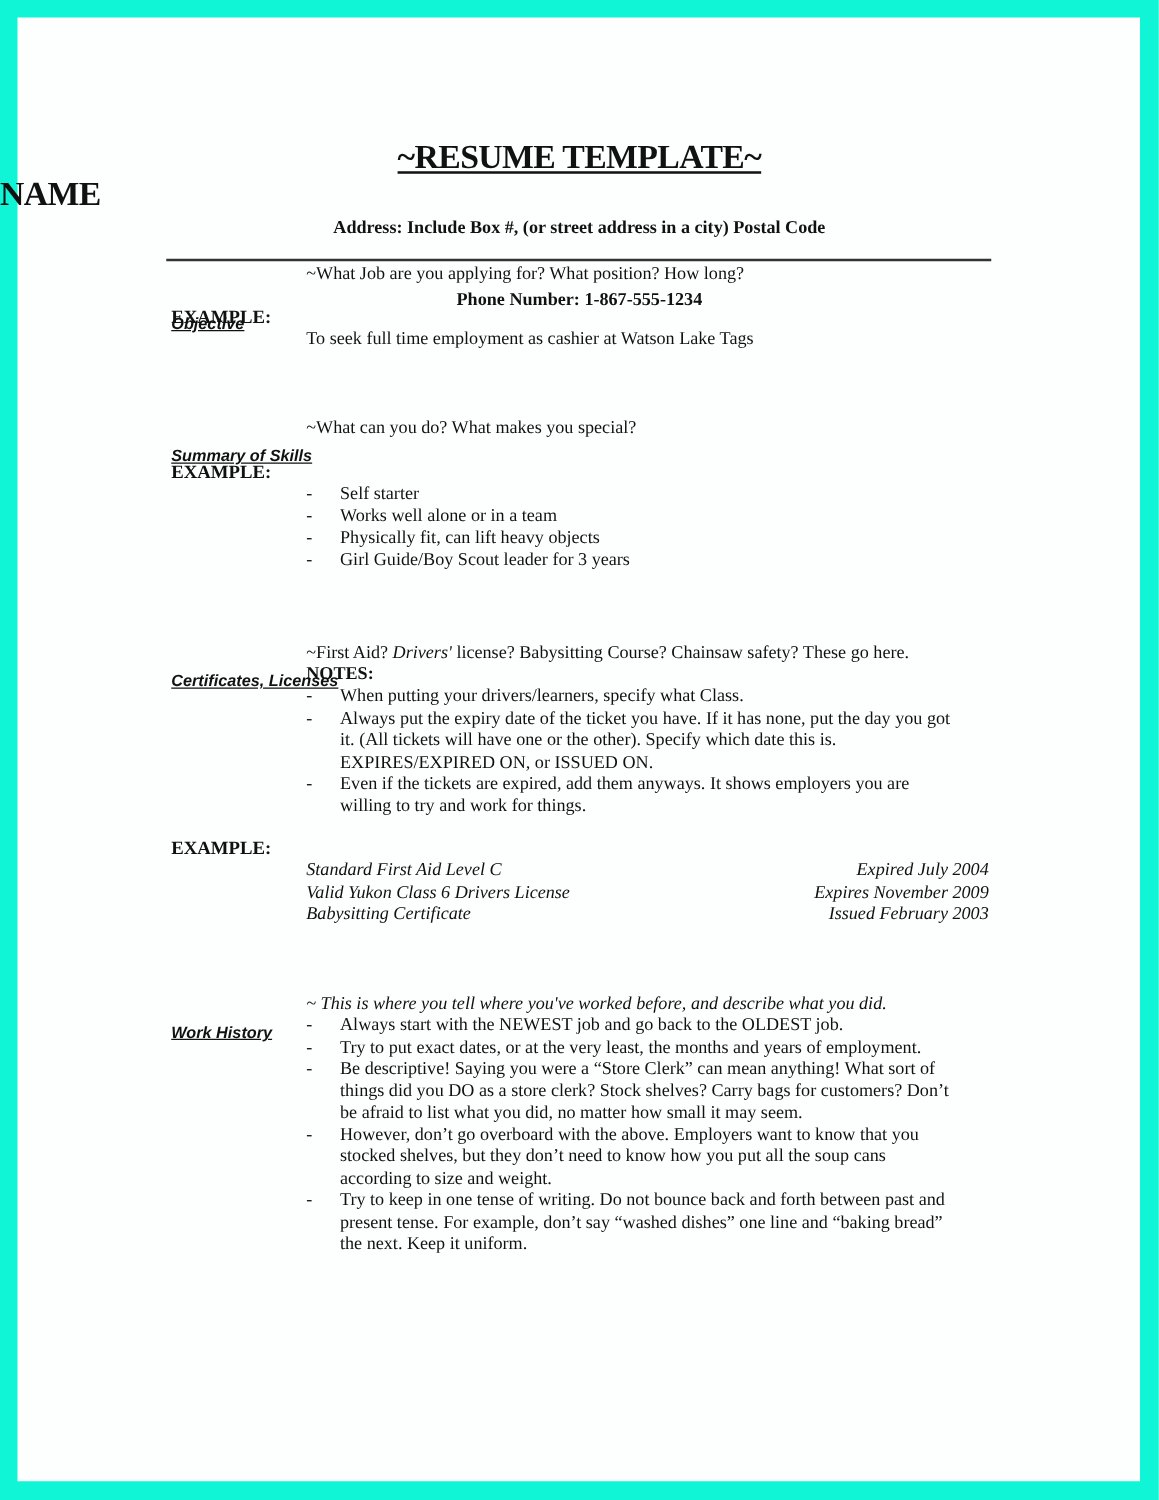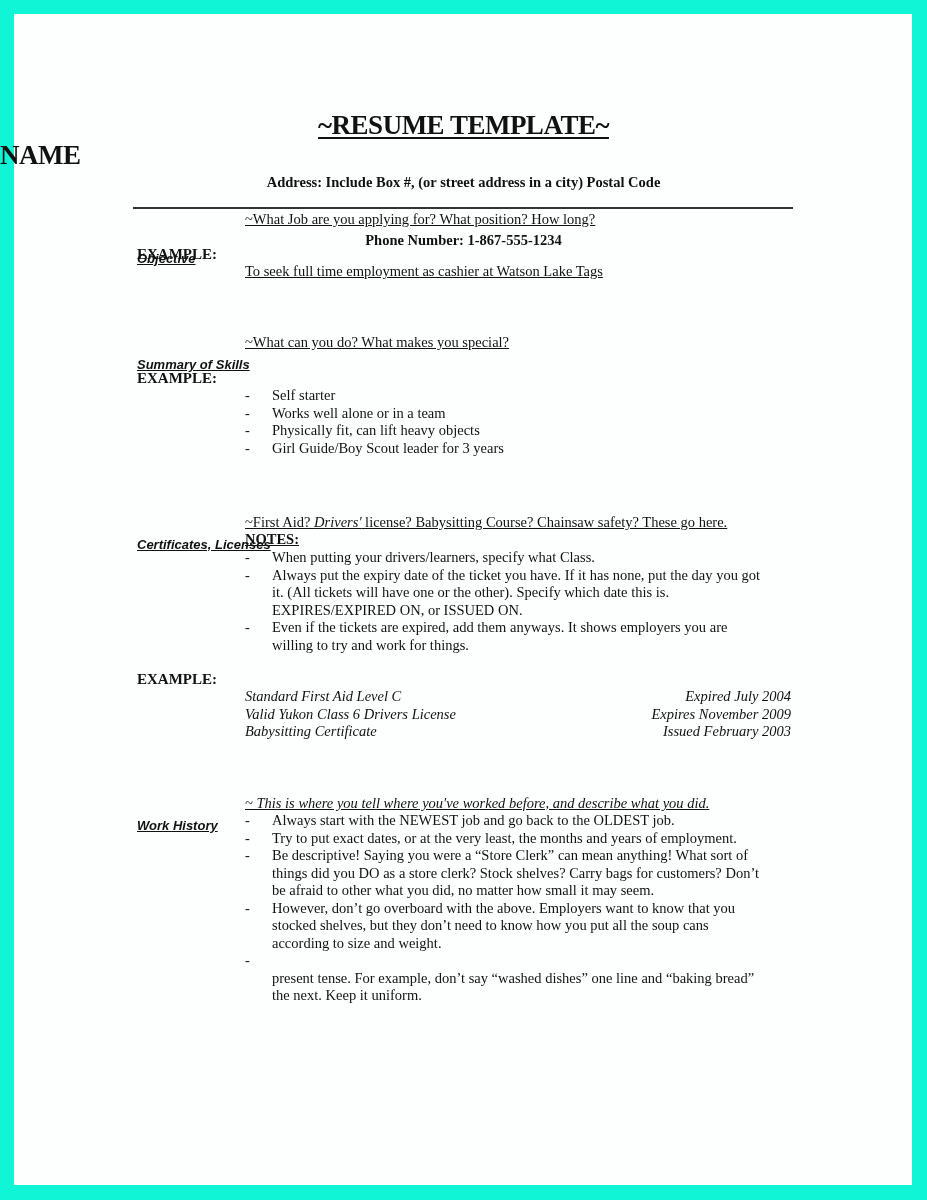--- a/index.html
+++ b/index.html
@@ -42,21 +42,21 @@
       position: absolute; left: 137px;
       font-family: "Liberation Sans", sans-serif;
       font-size: 13px; font-weight: bold; font-style: italic;
       text-decoration: underline; white-space: nowrap; margin-top: 40px;
     }
     .example {
       position: absolute; left: 137px;
       font-size: 15px; font-weight: bold; white-space: nowrap;
     }
     .txt {
-      position: absolute; font-size: 14.5px; white-space: nowrap; line-height: 17.5px; text-decoration: underline;
+      position: absolute; font-size: 14.5px; white-space: nowrap; line-height: 17.5px;
     }
     .list { position: absolute; left: 245px; margin: 0; padding: 0; list-style: none; }
     .list li {
       position: relative; padding-left: 27px; font-size: 14.5px; line-height: 17.5px;
       white-space: nowrap;
     }
     .list li .dash { position: absolute; left: 0; top: 0; }
     .cert-row { position: absolute; left: 245px; width: 546px; font-size: 14.5px; line-height: 17.5px; font-style: italic; }
     .cert-row .r { position: absolute; right: 0; top: 0; white-space: nowrap; }
     .cert-row .l { white-space: nowrap; }
@@ -99,16 +99,16 @@
 <div class="example" style="top:671px">EXAMPLE:</div>
 <div class="cert-row" style="top:688px"><span class="l">Standard First Aid Level C</span><span class="r">Expired July 2004</span></div>
 <div class="cert-row" style="top:706px"><span class="l">Valid Yukon Class 6 Drivers License</span><span class="r">Expires November 2009</span></div>
 <div class="cert-row" style="top:723px"><span class="l">Babysitting Certificate</span><span class="r">Issued February 2003</span></div>
 
 <div class="sec-head" style="top:778px">Work History</div>
 <div class="txt" style="left:245px; top:795px; font-style:italic">~ This is where you tell where you've worked before, and describe what you did.</div>
 <ul class="list" style="top:812px">
   <li><span class="dash">-</span><span>Always start with the NEWEST job and go back to the OLDEST job.</span></li>
   <li><span class="dash">-</span><span>Try to put exact dates, or at the very least, the months and years of employment.</span></li>
-  <li><span class="dash">-</span><span>Be descriptive! Saying you were a “Store Clerk” can mean anything! What sort of</span><br><span>things did you DO as a store clerk? Stock shelves? Carry bags for customers? Don’t</span><br><span>be afraid to other what you did, no matter how small it may seem.</span></li>
+  <li><span class="dash">-</span><span>Be descriptive! Saying you were a “Store Clerk” can mean anything! What sort of</span><br><span>things did you DO as a store clerk? Stock shelves? Carry bags for customers? Don’t</span><br><span>be afraid to list what you did, no matter how small it may seem.</span></li>
   <li><span class="dash">-</span><span>However, don’t go overboard with the above. Employers want to know that you</span><br><span>stocked shelves, but they don’t need to know how you put all the soup cans</span><br><span>according to size and weight.</span></li>
-  <li><span class="dash">-</span><br><span>present tense. For example, don’t say “washed dishes” one line and “baking bread”</span><br><span>the next. Keep it uniform.</span></li>
+  <li><span class="dash">-</span><span>Try to keep in one tense of writing. Do not bounce back and forth between past and</span><br><span>present tense. For example, don’t say “washed dishes” one line and “baking bread”</span><br><span>the next. Keep it uniform.</span></li>
 </ul>
 
 </body></html>

